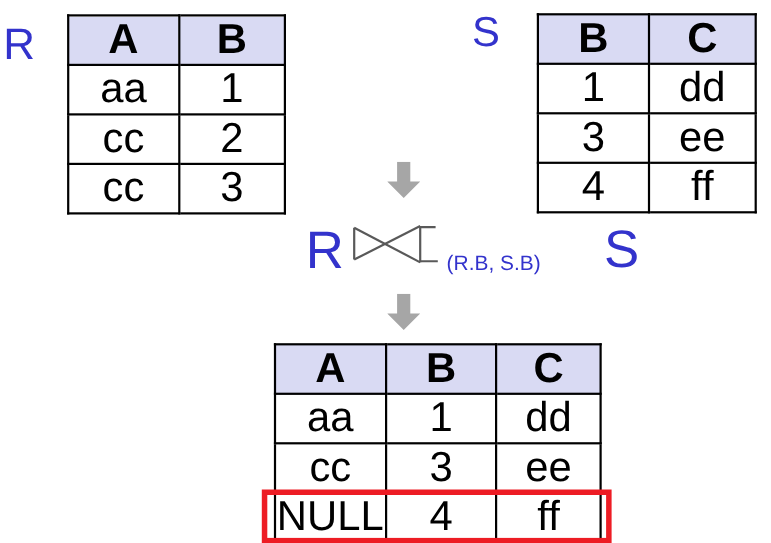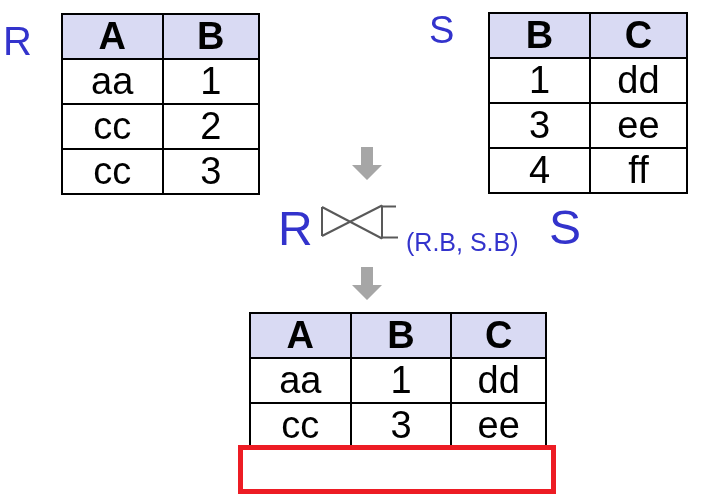--- a/index.html
+++ b/index.html
@@ -29,21 +29,21 @@
     white-space:nowrap;
   }
 
   .arrow{position:absolute;width:30px;height:33px;}
 
   .expr-big{
     position:absolute;color:#3333cc;font-size:48px;line-height:1;
     white-space:nowrap;
   }
   .expr-sub{
-    position:absolute;color:#3333cc;font-size:25px;line-height:1;
+    position:absolute;color:#3333cc;font-size:19px;line-height:1;
     white-space:nowrap;
   }
   .join-symbol{position:absolute;left:318px;top:203px;width:82px;height:40px;}
 
   .highlight-box{
     position:absolute;left:238px;top:445px;width:318px;height:49px;
     border:5px solid #ed1c24;box-sizing:border-box;
     background:transparent;pointer-events:none;
   }
 </style>
@@ -133,18 +133,23 @@
     <tr>
       <td>aa</td>
       <td>1</td>
       <td>dd</td>
     </tr>
     <tr>
       <td>cc</td>
       <td>3</td>
       <td>ee</td>
     </tr>
+    <tr>
+      <td>NULL</td>
+      <td>4</td>
+      <td>ff</td>
+    </tr>
   </tbody>
     </table>
 
   <div class="highlight-box"></div>
 
 </div>
 
 </body></html>

